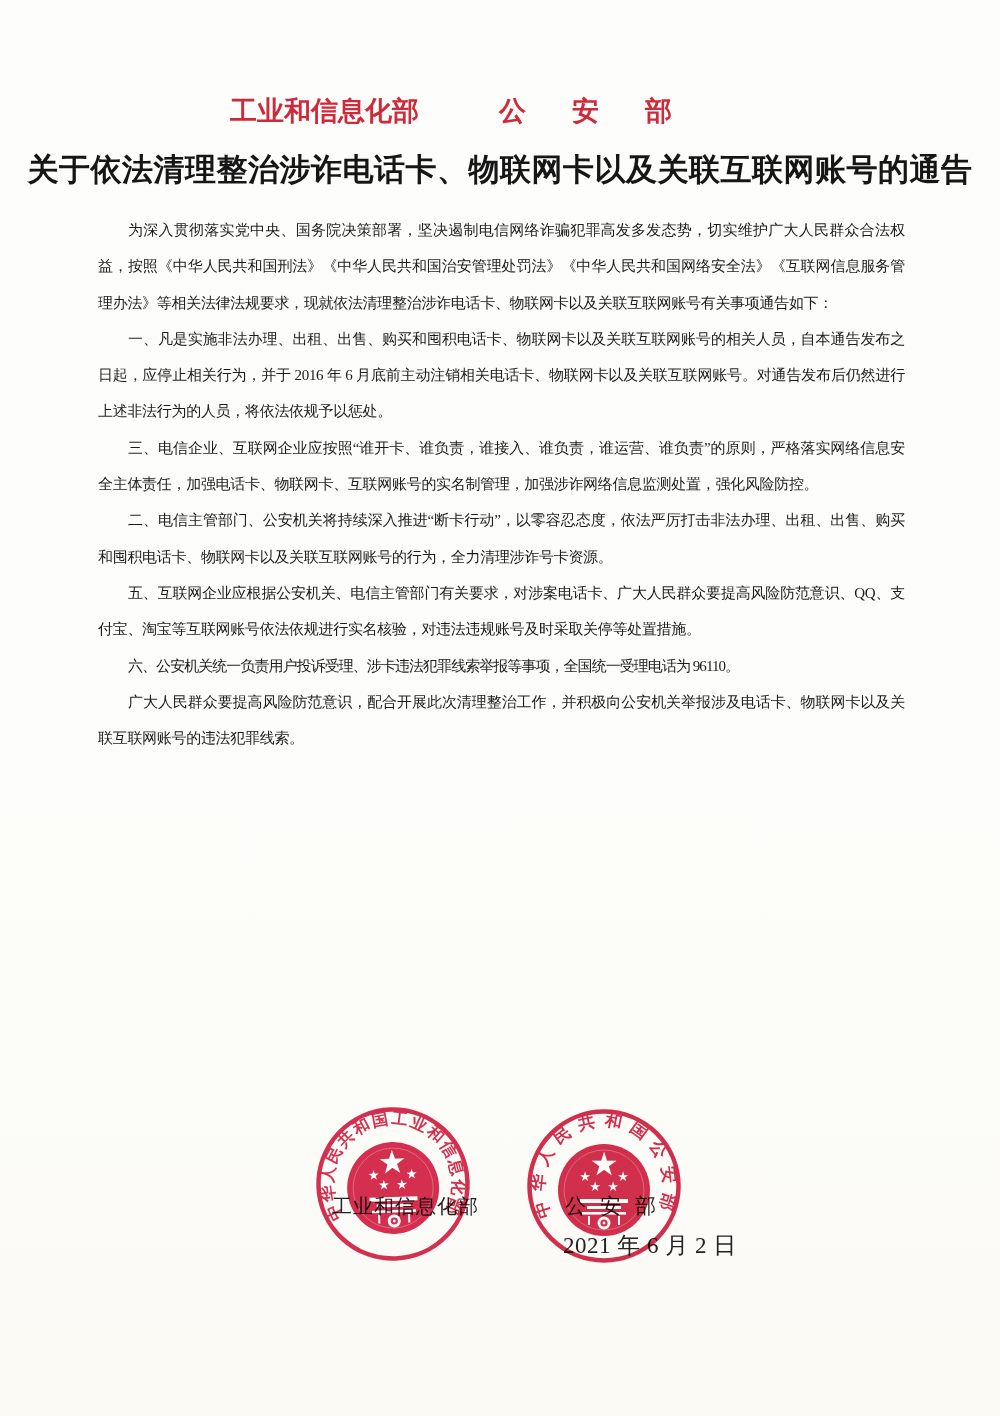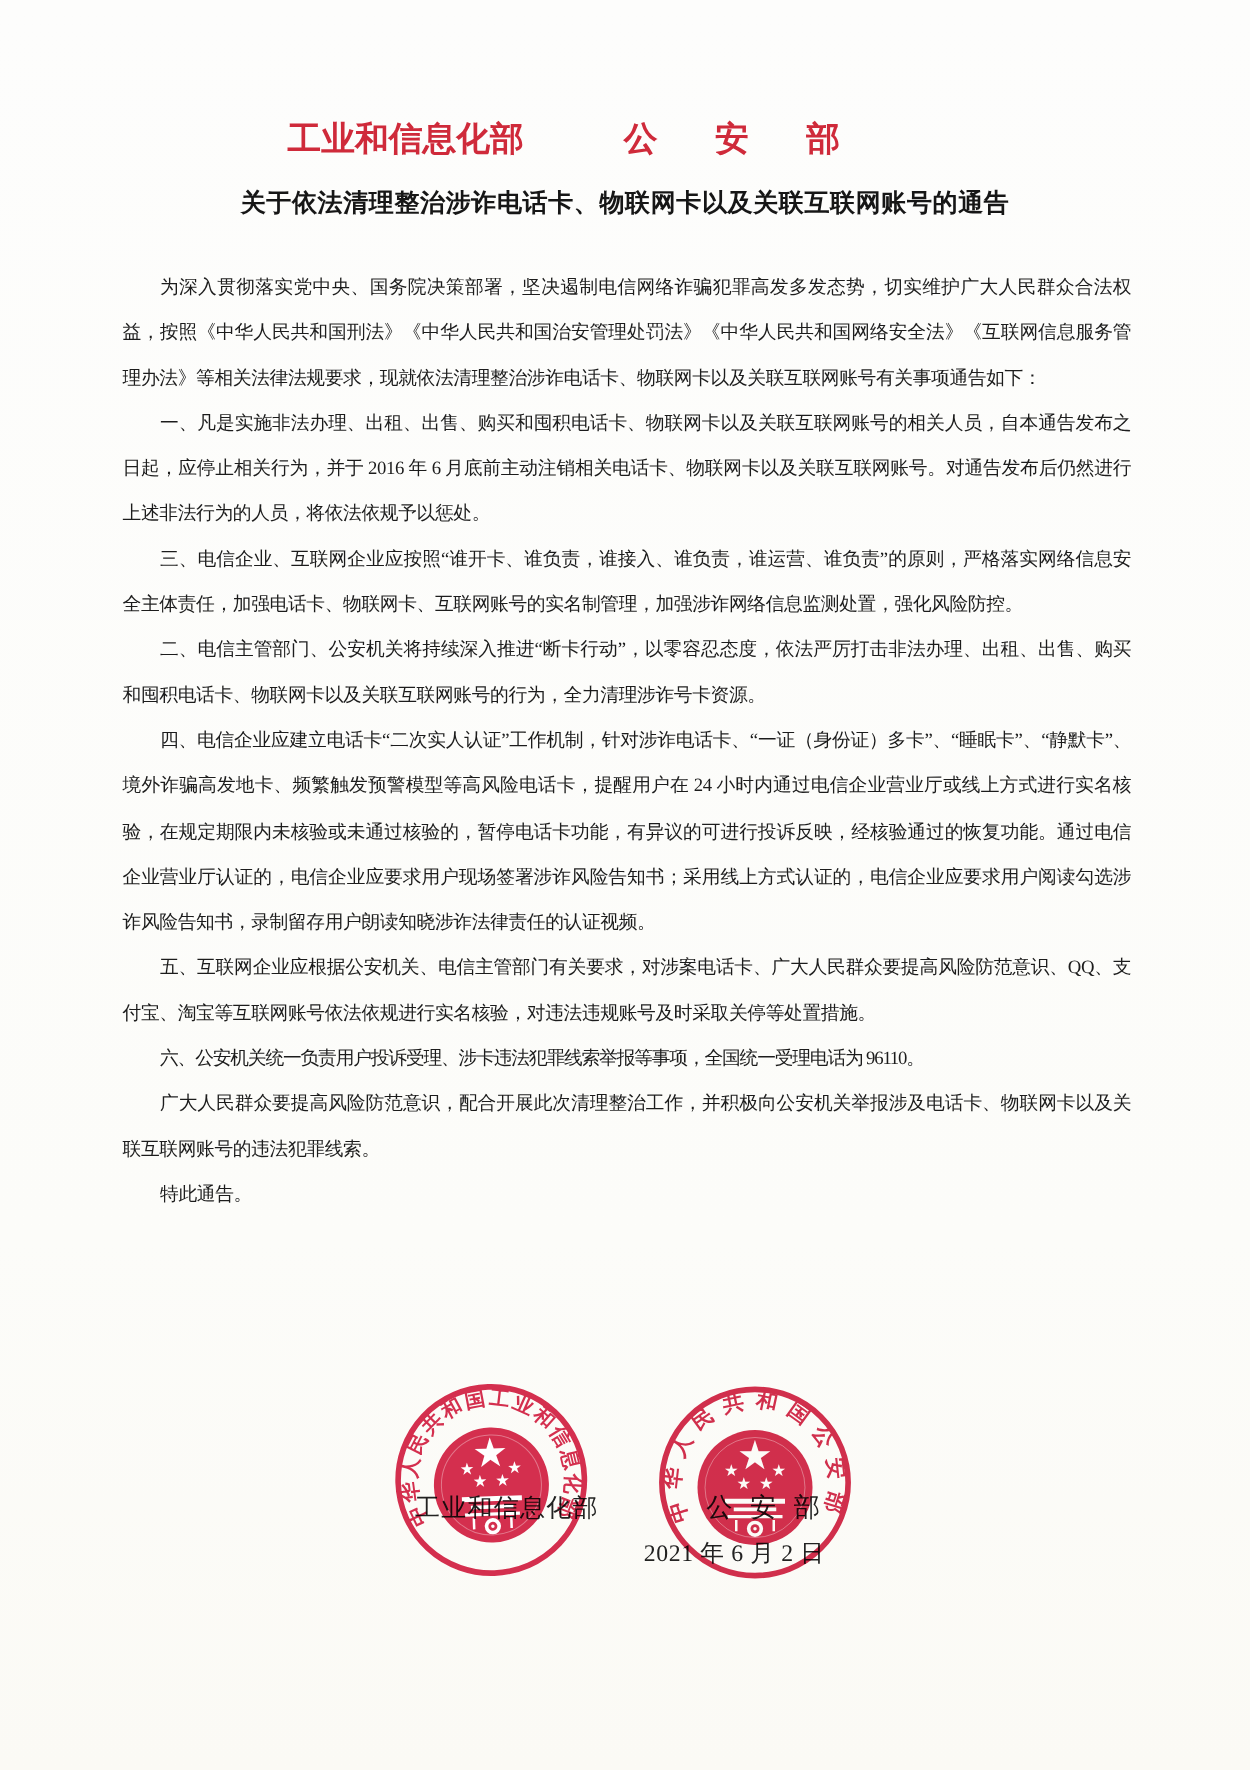--- a/index.html
+++ b/index.html
@@ -16,21 +16,21 @@
   
   .agency-line {
     position:absolute; top:95px; left:230px;
     font-size:27px; font-weight:700; color:#cf2a3a;
     white-space:nowrap; line-height:32px;
   }
   .agency-right { margin-left:80px; letter-spacing:46px; }
   .doc-title {
     position:absolute; top:149px; left:0; width:1000px;
     margin:0; text-align:center;
-    font-size:20px; font-weight:700; color:#161616; letter-spacing:0.5px;
+    font-size:31px; font-weight:700; color:#161616; letter-spacing:0.5px;
   }
   
   .doc-body {
     position:absolute; top:212px; left:98px; width:807px;
     font-size:15px; line-height:36.3px; letter-spacing:-0.3px;
     text-align:justify; color:#1c1c1c;
   }
   .doc-body p { margin:0; text-indent:2em; }
   .doc-body p.tight { letter-spacing:-0.95px; }
   
@@ -41,43 +41,41 @@
   .ring-text { font-family:"Liberation Serif","DejaVu Serif",serif; font-weight:700; fill:currentColor; }
   .ring-14 { font-size:16.2px; letter-spacing:2px; }
   .ring-10 { font-size:17px; letter-spacing:8px; }
   .star { font-family:"DejaVu Sans",sans-serif; fill:#fff; }
   .sig {
     position:absolute; z-index:3; white-space:nowrap;
     font-size:20px; color:#222; mix-blend-mode:multiply;
   }
   .sig-left  { left:332px; top:1193px; letter-spacing:1px; }
   .sig-right { left:565px; top:1192px; font-size:21px; letter-spacing:14px; }
-  .seal-date { left:515px; top:1230px; font-size:19px; letter-spacing:0.5px; }
+  .seal-date { left:563px; top:1230px; font-size:23px; letter-spacing:0.5px; }
 </style>
 </head>
 <body>
 
 <div class="page">
 
   <div class="agency-line">
     <span class="agency-left">工业和信息化部</span><span class="agency-right">公安部</span>
   </div>
 
   <h1 class="doc-title">关于依法清理整治涉诈电话卡、物联网卡以及关联互联网账号的通告</h1>
 
   <main class="doc-body">
     <p>为深入贯彻落实党中央、国务院决策部署，坚决遏制电信网络诈骗犯罪高发多发态势，切实维护广大人民群众合法权益，按照《中华人民共和国刑法》《中华人民共和国治安管理处罚法》《中华人民共和国网络安全法》《互联网信息服务管理办法》等相关法律法规要求，现就依法清理整治涉诈电话卡、物联网卡以及关联互联网账号有关事项通告如下：</p>
     <p>一、凡是实施非法办理、出租、出售、购买和囤积电话卡、物联网卡以及关联互联网账号的相关人员，自本通告发布之日起，应停止相关行为，并于 2016 年 6 月底前主动注销相关电话卡、物联网卡以及关联互联网账号。对通告发布后仍然进行上述非法行为的人员，将依法依规予以惩处。</p>
     <p>三、电信企业、互联网企业应按照“谁开卡、谁负责，谁接入、谁负责，谁运营、谁负责”的原则，严格落实网络信息安全主体责任，加强电话卡、物联网卡、互联网账号的实名制管理，加强涉诈网络信息监测处置，强化风险防控。</p>
     <p>二、电信主管部门、公安机关将持续深入推进“断卡行动”，以零容忍态度，依法严厉打击非法办理、出租、出售、购买和囤积电话卡、物联网卡以及关联互联网账号的行为，全力清理涉诈号卡资源。</p>
-    <p>四、电信企业应建立电话卡“二次实人认证”工作机制，针对涉诈电话卡、“一证（身份证）多卡”、“睡眠卡”、“静默卡”、境外诈骗高发地卡、频繁触发预警模型等高风险电话卡，提醒用户在 24 小时内通过电信企业营业厅或线上方式进行实名核验，在规定期限内未核验或未通过核验的，暂停电话卡功能，有异议的可进行投诉反映，经核验通过的恢复功能。通过电信企业营业厅认证的，电信企业应要求用户现场签署涉诈风险告知书；采用线上方式认证的，电信企业应要求用户阅读勾选涉诈风险告知书，录制留存用户朗读知晓涉诈法律责任的认证视频。</p>
     <p>五、互联网企业应根据公安机关、电信主管部门有关要求，对涉案电话卡、广大人民群众要提高风险防范意识、QQ、支付宝、淘宝等互联网账号依法依规进行实名核验，对违法违规账号及时采取关停等处置措施。</p>
     <p class="tight">六、公安机关统一负责用户投诉受理、涉卡违法犯罪线索举报等事项，全国统一受理电话为 96110。</p>
     <p>广大人民群众要提高风险防范意识，配合开展此次清理整治工作，并积极向公安机关举报涉及电话卡、物联网卡以及关联互联网账号的违法犯罪线索。</p>
-    <p>特此通告。</p>
   </main>
 
   <div class="seal seal-left">
     <svg viewBox="0 0 160 160">
       <circle cx="80" cy="80" r="74.5" fill="none" stroke="currentColor" stroke-width="4.5"></circle>
       <path id="arcL" d="M 30.9 114.4 A 60 60 0 1 1 129.1 114.4" fill="none"></path>
       <text class="ring-text ring-14">
         <textPath href="#arcL" startOffset="50%" text-anchor="middle">中华人民共和国工业和信息化部</textPath>
       </text>
       <g>

